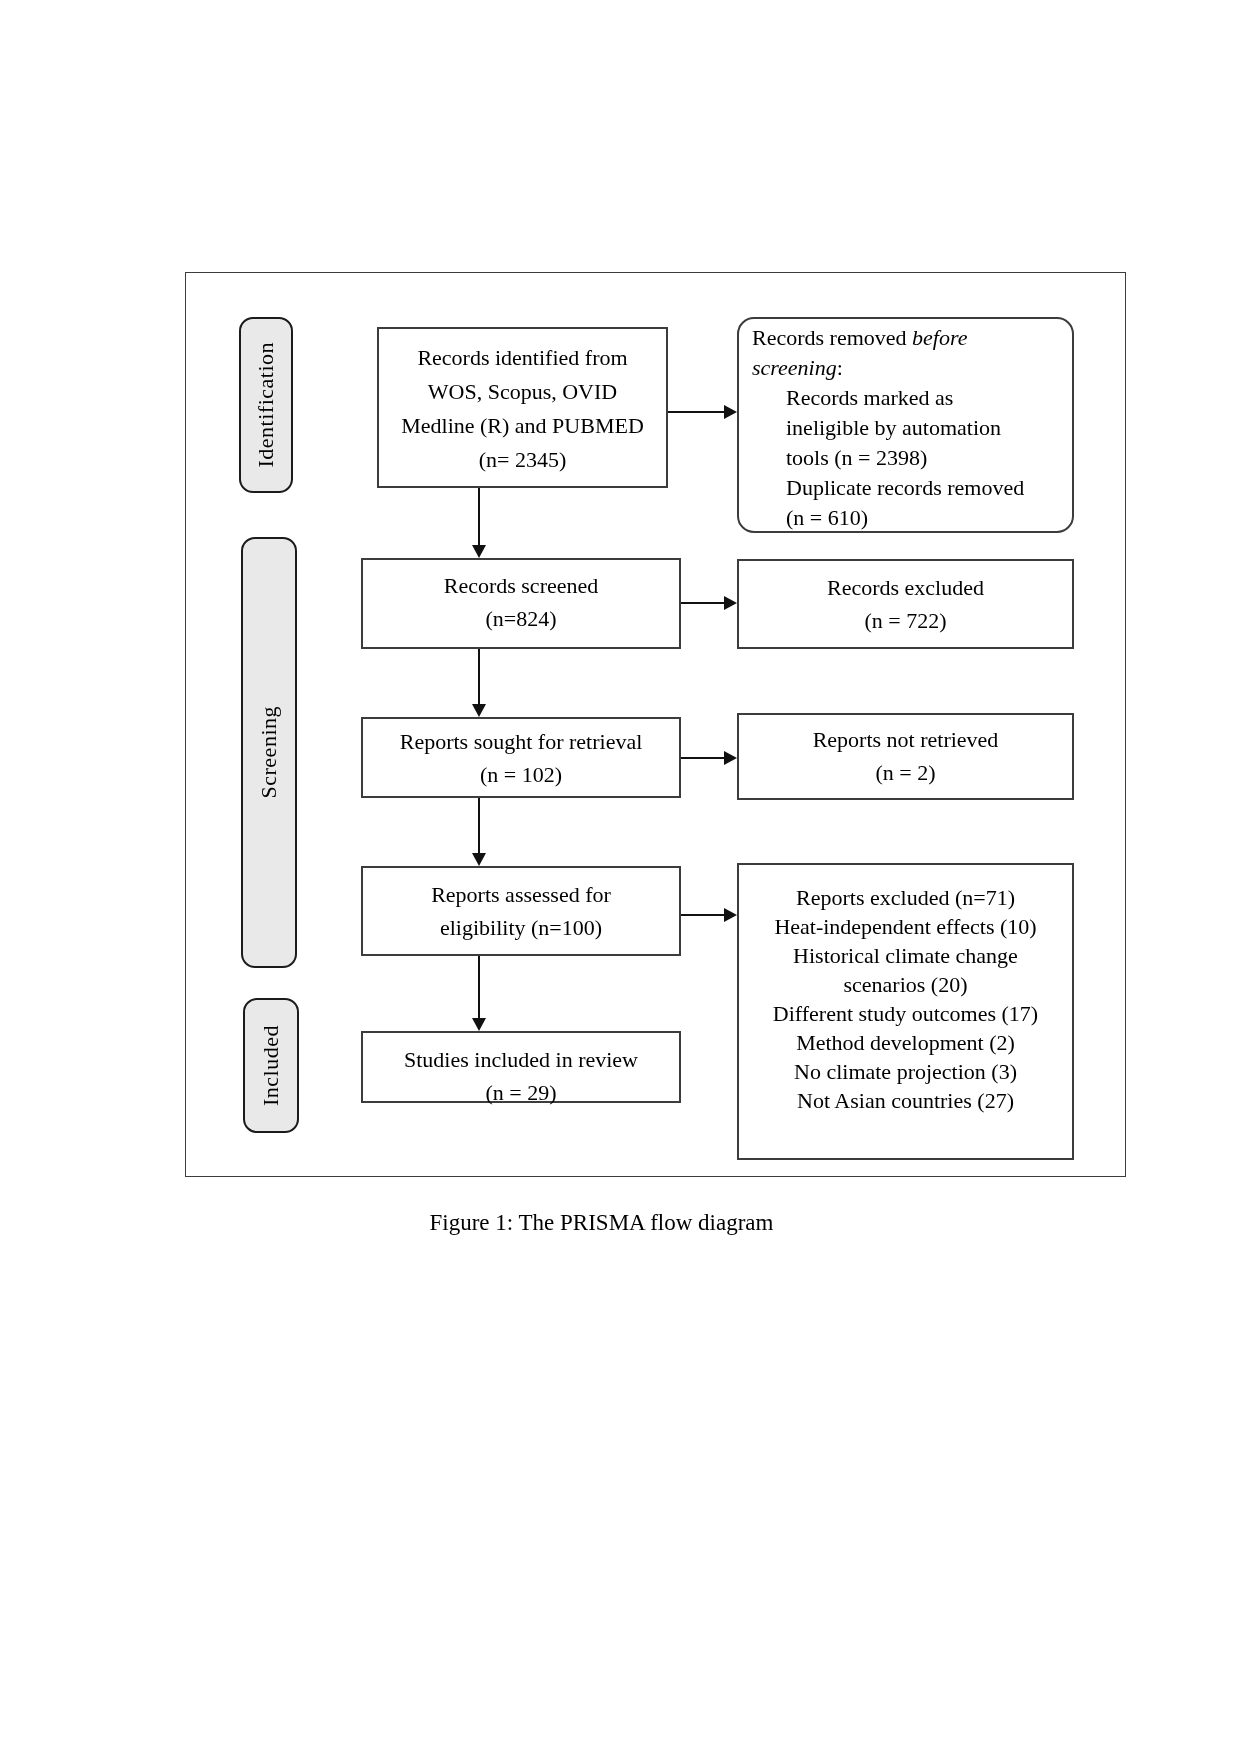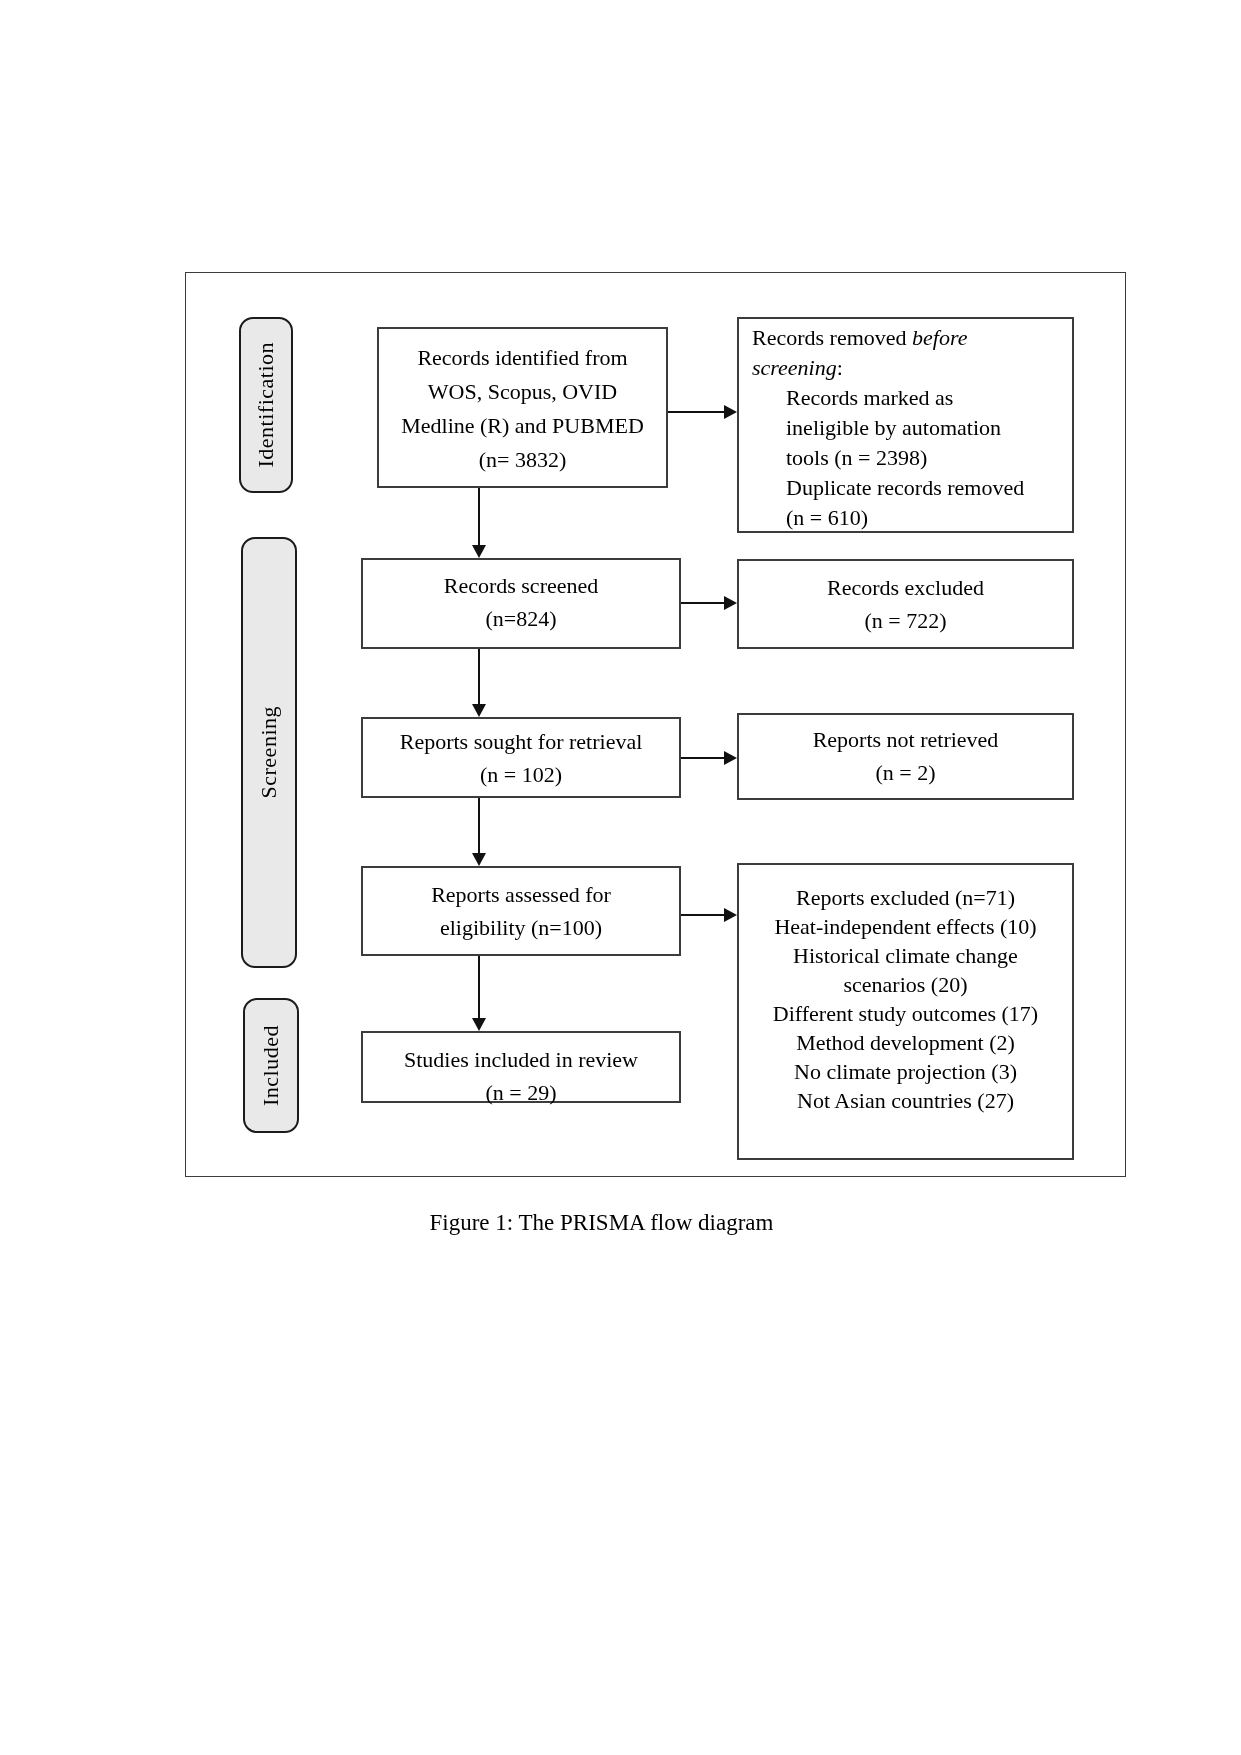--- a/index.html
+++ b/index.html
@@ -8,21 +8,21 @@
         font-family:"Liberation Serif", serif;color:#000;overflow:hidden;}
   .frame{position:absolute;left:185px;top:272px;width:941px;height:905px;
          border:1.6px solid #3c3c3c;box-sizing:border-box;background:#fff;}
   .stage{position:absolute;background:#e9e9e9;border:2px solid #1b1b1b;border-radius:14px;
          display:flex;align-items:center;justify-content:center;box-sizing:border-box;}
   .stage span{writing-mode:vertical-rl;transform:rotate(180deg);
               font-size:22px;letter-spacing:.5px;white-space:nowrap;}
   .box{position:absolute;background:#fff;border:2px solid #3c3c3c;box-sizing:border-box;
        font-size:22px;line-height:33px;text-align:center;}
   .box .line{white-space:nowrap;}
-  .leftalign{text-align:left;padding-left:13px;padding-right:4px;}
+  .leftalign{text-align:left;padding-left:13px;padding-right:4px;border-radius:17px;}
   .leftalign .indent{padding-left:34px;}
   .hline{position:absolute;height:2px;background:#111;}
   .vline{position:absolute;width:2px;background:#111;}
   .head-r{position:absolute;width:0;height:0;border-top:7px solid transparent;
           border-bottom:7px solid transparent;border-left:13px solid #111;}
   .head-d{position:absolute;width:0;height:0;border-left:7px solid transparent;
           border-right:7px solid transparent;border-top:13px solid #111;}
   .caption{position:absolute;left:0;top:1210px;width:1203px;text-align:center;font-size:23px;}
   
   #b-identified{left:377px;top:327px;width:291px;height:161px;padding-top:12px;line-height:34px;}
@@ -52,21 +52,21 @@
     <span>Screening</span>
   </div>
   <div class="stage" id="stage-included">
     <span>Included</span>
   </div>
 
   <div class="box" id="b-identified">
       <div class="line"><span>Records identified from</span></div>
       <div class="line"><span>WOS, Scopus, OVID</span></div>
       <div class="line"><span>Medline (R) and PUBMED</span></div>
-      <div class="line"><span>(n= 3832)</span></div>
+      <div class="line"><span>(n= 2345)</span></div>
     </div>
   <div class="box" id="b-screened">
       <div class="line"><span>Records screened</span></div>
       <div class="line"><span>(n=824)</span></div>
     </div>
   <div class="box" id="b-sought">
       <div class="line"><span>Reports sought for retrieval</span></div>
       <div class="line"><span>(n = 102)</span></div>
     </div>
   <div class="box" id="b-assessed">

